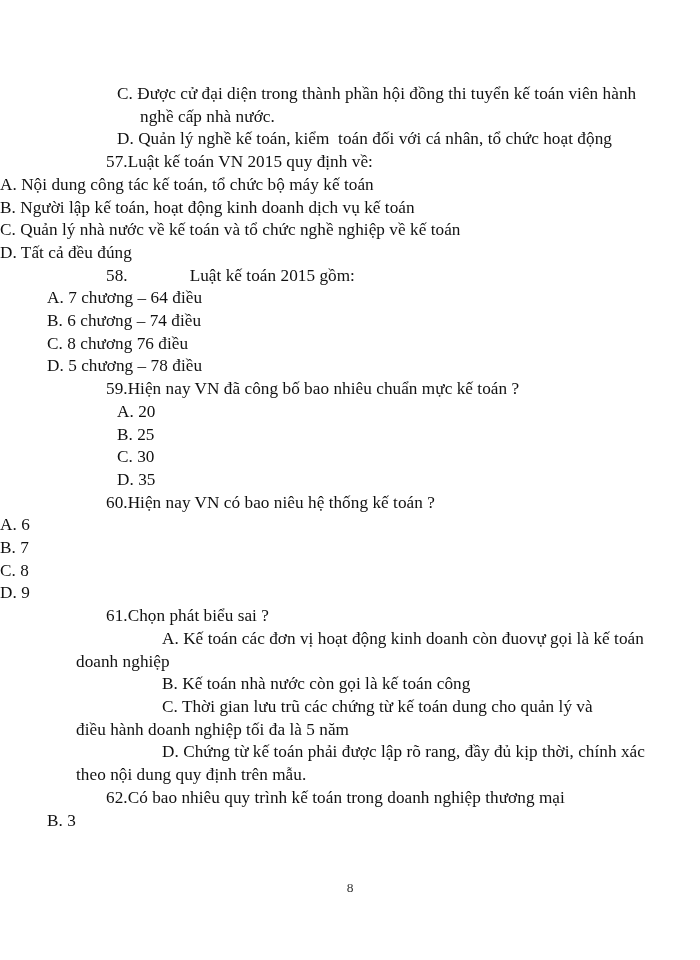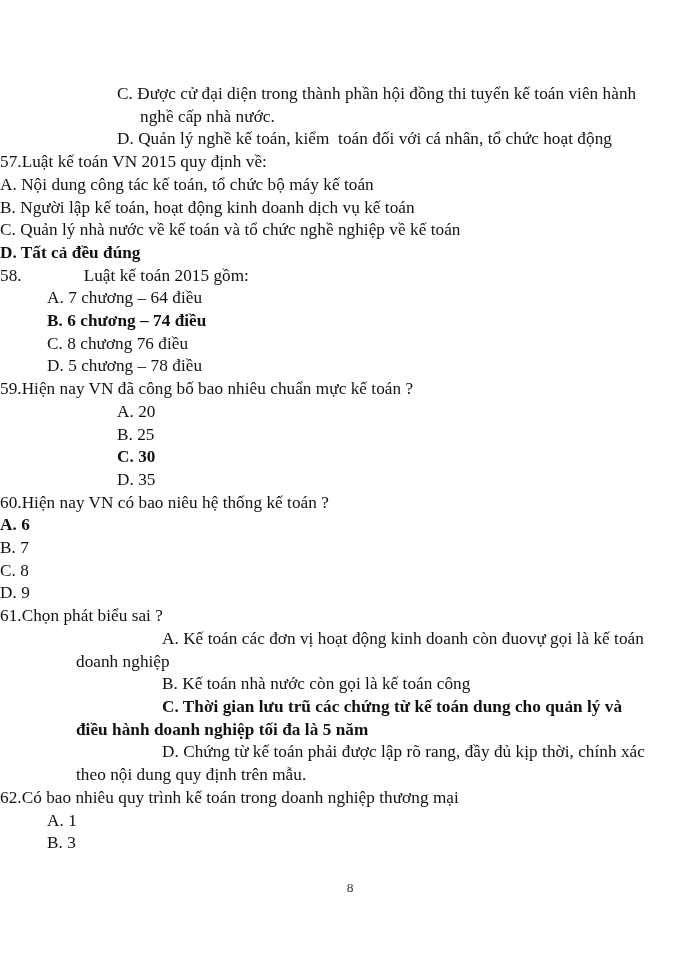--- a/index.html
+++ b/index.html
@@ -34,25 +34,25 @@
   
   .line {
     font-size: 17.2px;
     line-height: 22.7px;
     letter-spacing: 0.05px;
     white-space: pre;
     color: #111111;
   }
 
   .line.bold {
-    font-weight: bold;
+    font-weight: normal;
   }
 
   
-  .ind-q      { }   
+  .ind-q      { padding-left: 106px; }   
   .ind-a0     { padding-left: 47px; }   
   .ind-a1     { padding-left: 117px; }   
   .ind-a1w    { padding-left: 140px; }   
   .ind-a2     { }   
   .ind-a3     { padding-left: 162px; }   
   .ind-a3w    { padding-left: 76px; }   
 
   
   .tabgap { display: inline-block; width: 62px; }
 
@@ -107,20 +107,19 @@
     <div class="line ind-q">61.Chọn phát biểu sai ?</div>
     <div class="line ind-a3">A. Kế toán các đơn vị hoạt động kinh doanh còn đuovự gọi là kế toán</div>
     <div class="line ind-a3w">doanh nghiệp</div>
     <div class="line ind-a3">B. Kế toán nhà nước còn gọi là kế toán công</div>
     <div class="line ind-a3 bold">C. Thời gian lưu trũ các chứng từ kế toán dung cho quản lý và</div>
     <div class="line ind-a3w bold">điều hành doanh nghiệp tối đa là 5 năm</div>
     <div class="line ind-a3">D. Chứng từ kế toán phải được lập rõ rang, đầy đủ kịp thời, chính xác</div>
     <div class="line ind-a3w">theo nội dung quy định trên mẫu.</div>
 
     <div class="line ind-q">62.Có bao nhiêu quy trình kế toán trong doanh nghiệp thương mại</div>
-    <div class="line ind-a0">A. 1</div>
     <div class="line ind-a0">B. 3</div>
 
   </div>
 
   <div class="page-number">8</div>
 
 </div>
 
 </body></html>

